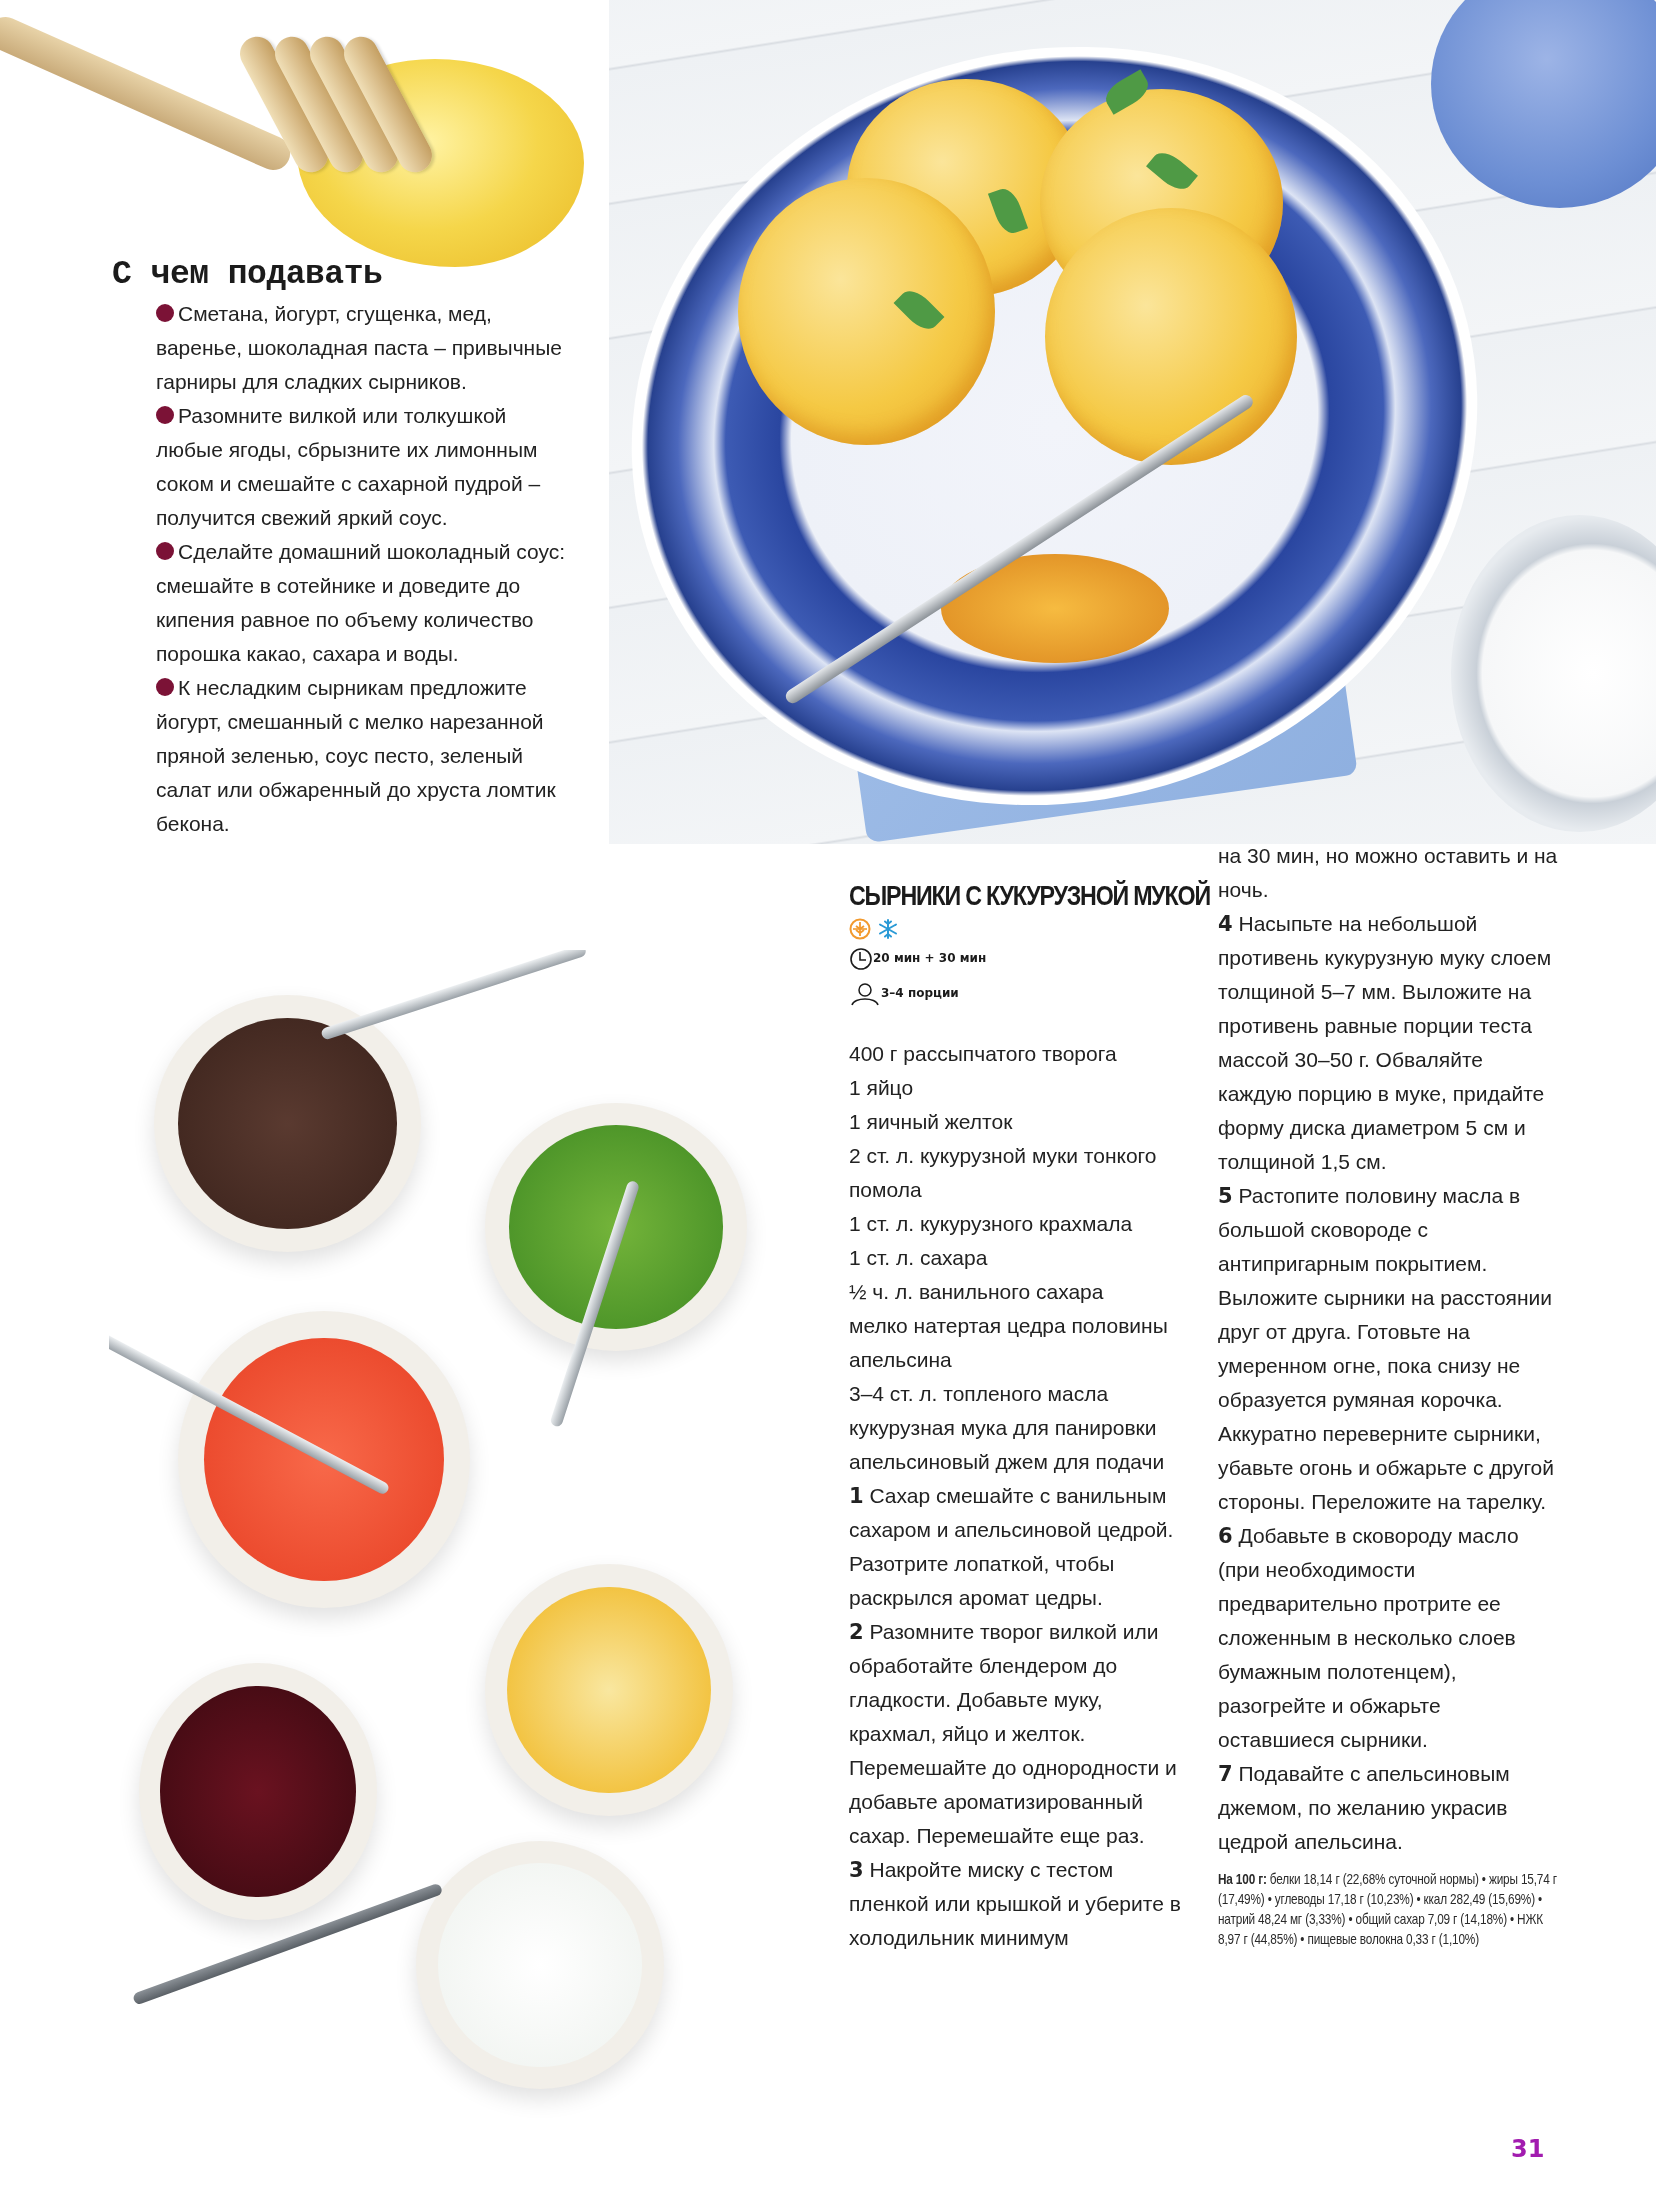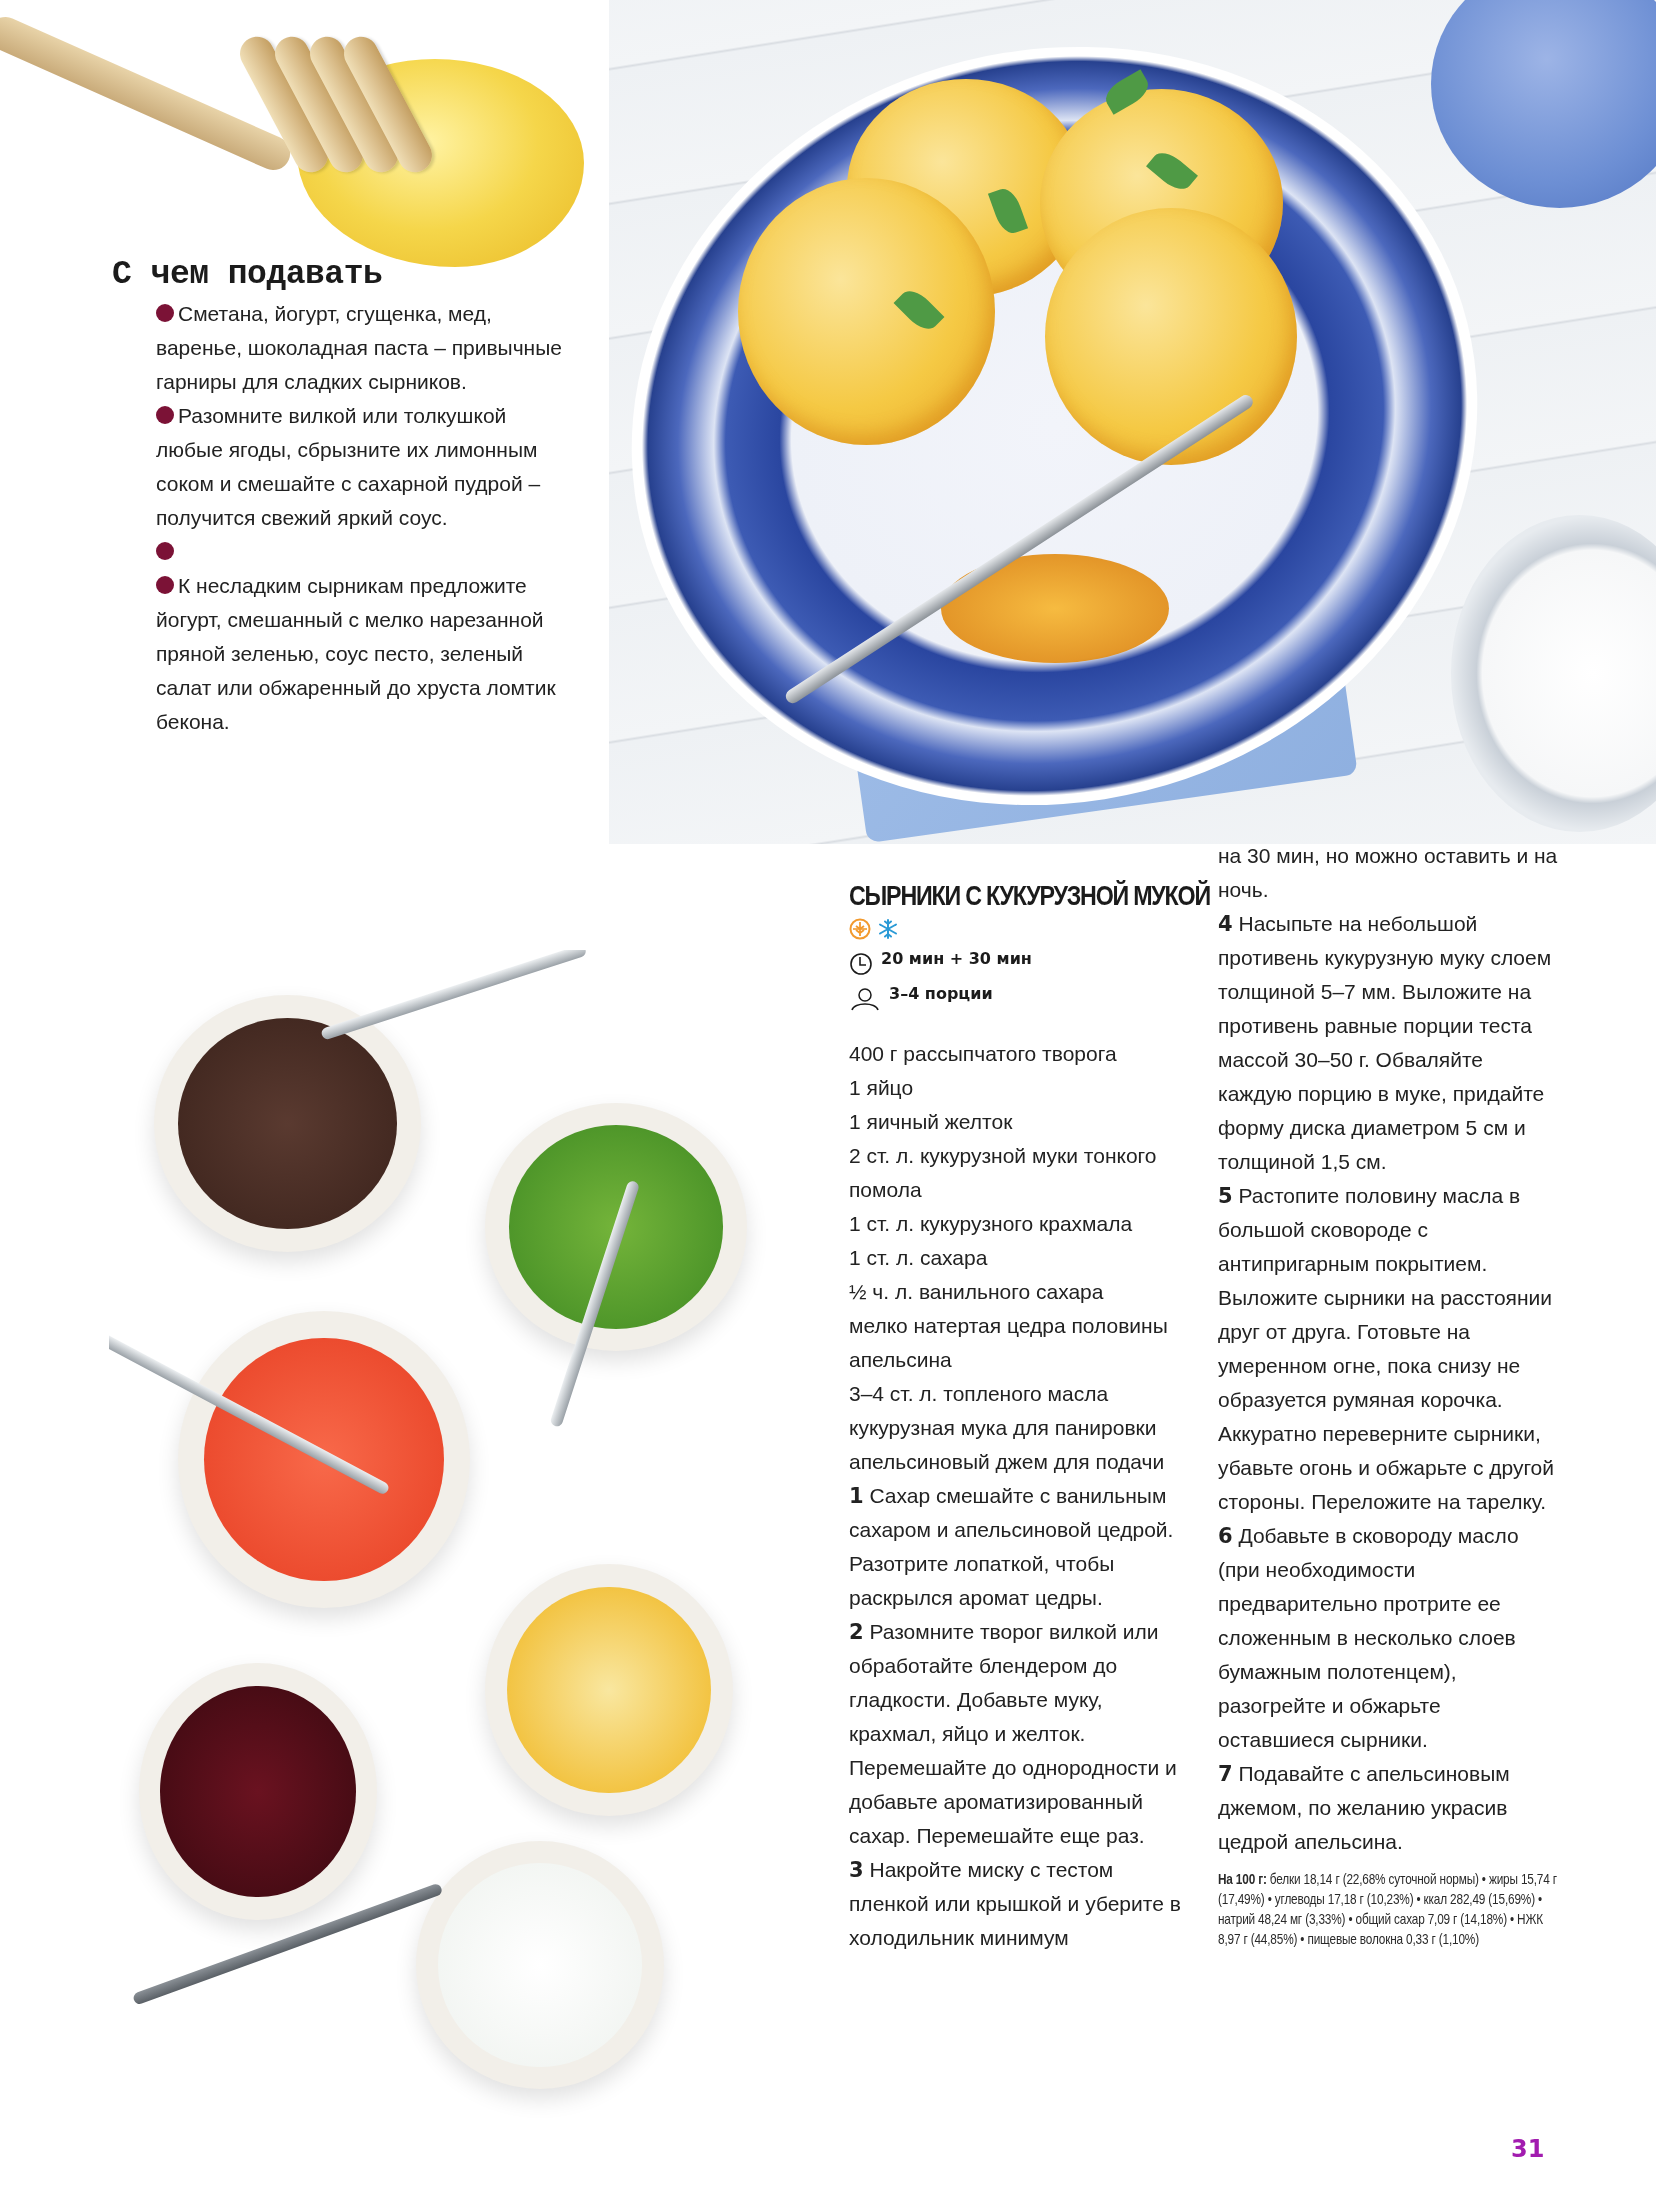--- a/index.html
+++ b/index.html
@@ -35,21 +35,21 @@
   
   #serving-tips { position: absolute; left: 112px; top: 255px; width: 465px; }
   #serving-tips h2 { font-family: Liberation Mono, monospace; font-weight: bold; font-size: 33px; letter-spacing: -0.5px; color: #1b1b1b; line-height: 40px; margin-bottom: 2px; }
   #serving-tips p { font-size: 21px; line-height: 34px; color: #222; margin-left: 44px; }
   .bullet { display: inline-block; width: 18px; height: 18px; border-radius: 50%; background: var(--accent); margin-right: 4px; vertical-align: -1px; }
 
   
   #recipe { position: absolute; left: 849px; top: 879px; width: 342px; }
   #recipe h1 { font-family: "Liberation Sans", sans-serif; font-weight: bold; font-size: 27px; letter-spacing: -1.4px; transform: scaleX(0.86); transform-origin: left; white-space: nowrap; line-height: 34px; color: #1b1b1b; }
   .icons-row { display: flex; gap: 6px; margin-top: 4px; height: 24px; align-items: center; }
-  .meta-line { font-family: "DejaVu Sans", sans-serif; font-weight: bold; font-size: 16px; line-height: 35px; display: flex; align-items: flex-end; gap: 8px; color: #1b1b1b; }
+  .meta-line { font-family: "DejaVu Sans", sans-serif; font-weight: bold; font-size: 12px; line-height: 35px; display: flex; align-items: center; gap: 0; color: #1b1b1b; }
   .ingredients { margin-top: 26px; }
   .text-col p, .ingredients div { font-size: 21px; line-height: 34px; color: #222; }
   .steps { }
   .step-num { font-family: "DejaVu Sans", sans-serif; font-weight: bold; }
 
   #recipe-col2 { position: absolute; left: 1218px; top: 839px; width: 342px; }
   .nutrition { margin-top: 10px; font-family: "Liberation Sans", sans-serif; font-size: 14.4px; line-height: 20px; color: #2a2a2a; transform: scaleX(0.82); transform-origin: left; width: 416px; letter-spacing: -0.2px; }
   .nutrition b { font-weight: bold; }
 
   #page-number { position: absolute; left: 1511px; top: 2135px; font-family: "DejaVu Sans", sans-serif; font-weight: bold; font-size: 24px; color: #a21caf; }
@@ -105,21 +105,21 @@
   <div class="bowl" style="left:307px;top:891px;width:248px;height:248px;">
     <div class="fill" style="background:radial-gradient(#ffffff,#eef2ee);"></div>
   </div>
   <div class="spoon" style="left:25px;top:1044px;width:327px;transform:rotate(-20deg);background:linear-gradient(#8a9096,#5a6066);"></div>
 </div>
 
 <section id="serving-tips">
   <h2>С чем подавать</h2>
   <p><span class="bullet"></span><span>Сметана, йогурт, сгущенка, мед, варенье, шоколадная паста – привычные гарниры для сладких сырников.</span></p>
   <p><span class="bullet"></span><span>Разомните вилкой или толкушкой любые ягоды, сбрызните их лимонным соком и смешайте с сахарной пудрой – получится свежий яркий соус.</span></p>
-  <p><span class="bullet"></span></p>
+  <p><span class="bullet"></span><span>Сделайте домашний шоколадный соус: смешайте в сотейнике и доведите до кипения равное по объему количество порошка какао, сахара и воды.</span></p>
   <p><span class="bullet"></span><span>К несладким сырникам предложите йогурт, смешанный с мелко нарезанной пряной зеленью, соус песто, зеленый салат или обжаренный до хруста ломтик бекона.</span></p>
 </section>
 
 <section id="recipe" class="text-col">
   <h1>СЫРНИКИ С КУКУРУЗНОЙ МУКОЙ</h1>
   <div class="icons-row">
     <svg width="22" height="22" viewBox="0 0 22 22">
       <circle cx="11" cy="11" r="9.5" fill="none" stroke="#f29a2e" stroke-width="2"></circle>
       <path d="M11 4 V18 M7 8 L11 11 L15 8 M7 12 L11 15 L15 12" fill="none" stroke="#f29a2e" stroke-width="1.8"></path>
       <line x1="4" y1="11" x2="18" y2="11" stroke="#f29a2e" stroke-width="1.6"></line>

